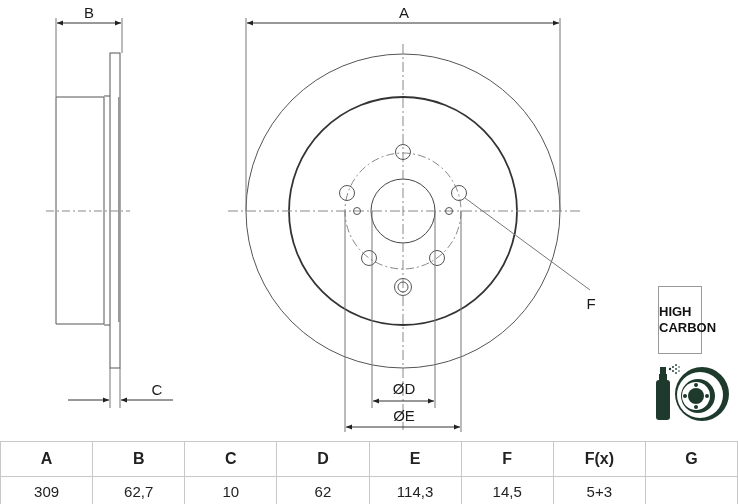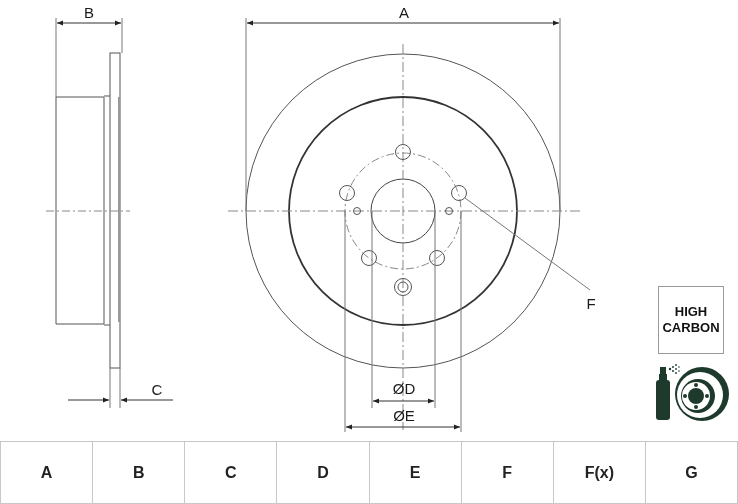--- a/index.html
+++ b/index.html
@@ -1,19 +1,19 @@
 <!DOCTYPE html>
 <html><head>
 <meta charset="utf-8">
 <style>
   html, body { margin: 0; padding: 0; background: #ffffff; }
   body { width: 738px; height: 504px; position: relative; overflow: hidden; font-family: "Liberation Sans", sans-serif; }
   #drawing { position: absolute; left: 0; top: 0; width: 738px; height: 440px; }
   .dim-label { font-family: "Liberation Sans", sans-serif; font-size: 15px; fill: #1a1a1a; }
-  .badge { position: absolute; left: 658px; top: 286px; width: 66px; height: 68px; border: 1px solid #9a9a9a; box-sizing: border-box; display: flex; flex-direction: column; align-items: center; justify-content: center; }
+  .badge { position: absolute; left: 658px; top: 286px; width: 44px; height: 68px; border: 1px solid #9a9a9a; box-sizing: border-box; display: flex; flex-direction: column; justify-content: center; }
   .badge span { font-family: "Liberation Sans", sans-serif; font-weight: bold; font-size: 13px; line-height: 16px; color: #111; }
   .spray-icon { position: absolute; left: 652px; top: 358px; width: 80px; height: 64px; }
   table.specs { position: absolute; left: 0; top: 441px; width: 738px; height: 63px; border-collapse: collapse; table-layout: fixed; }
   table.specs td, table.specs th { border: 1px solid #c8c8c8; text-align: center; font-family: "Liberation Sans", sans-serif; color: #222; padding: 0; }
   table.specs th { height: 34px; font-weight: bold; font-size: 16px; }
   table.specs td { height: 28px; font-size: 15px; }
 </style>
 </head>
 <body>
 
@@ -124,14 +124,24 @@
       <tr>
     <th>A</th>
     <th>B</th>
     <th>C</th>
     <th>D</th>
     <th>E</th>
     <th>F</th>
     <th>F(x)</th>
     <th>G</th>
   </tr>
+  <tr>
+    <td>309</td>
+    <td>62,7</td>
+    <td>10</td>
+    <td>62</td>
+    <td>114,3</td>
+    <td>14,5</td>
+    <td>5+3</td>
+    <td></td>
+  </tr>
 </tbody>
   </table>
 
 </body></html>

